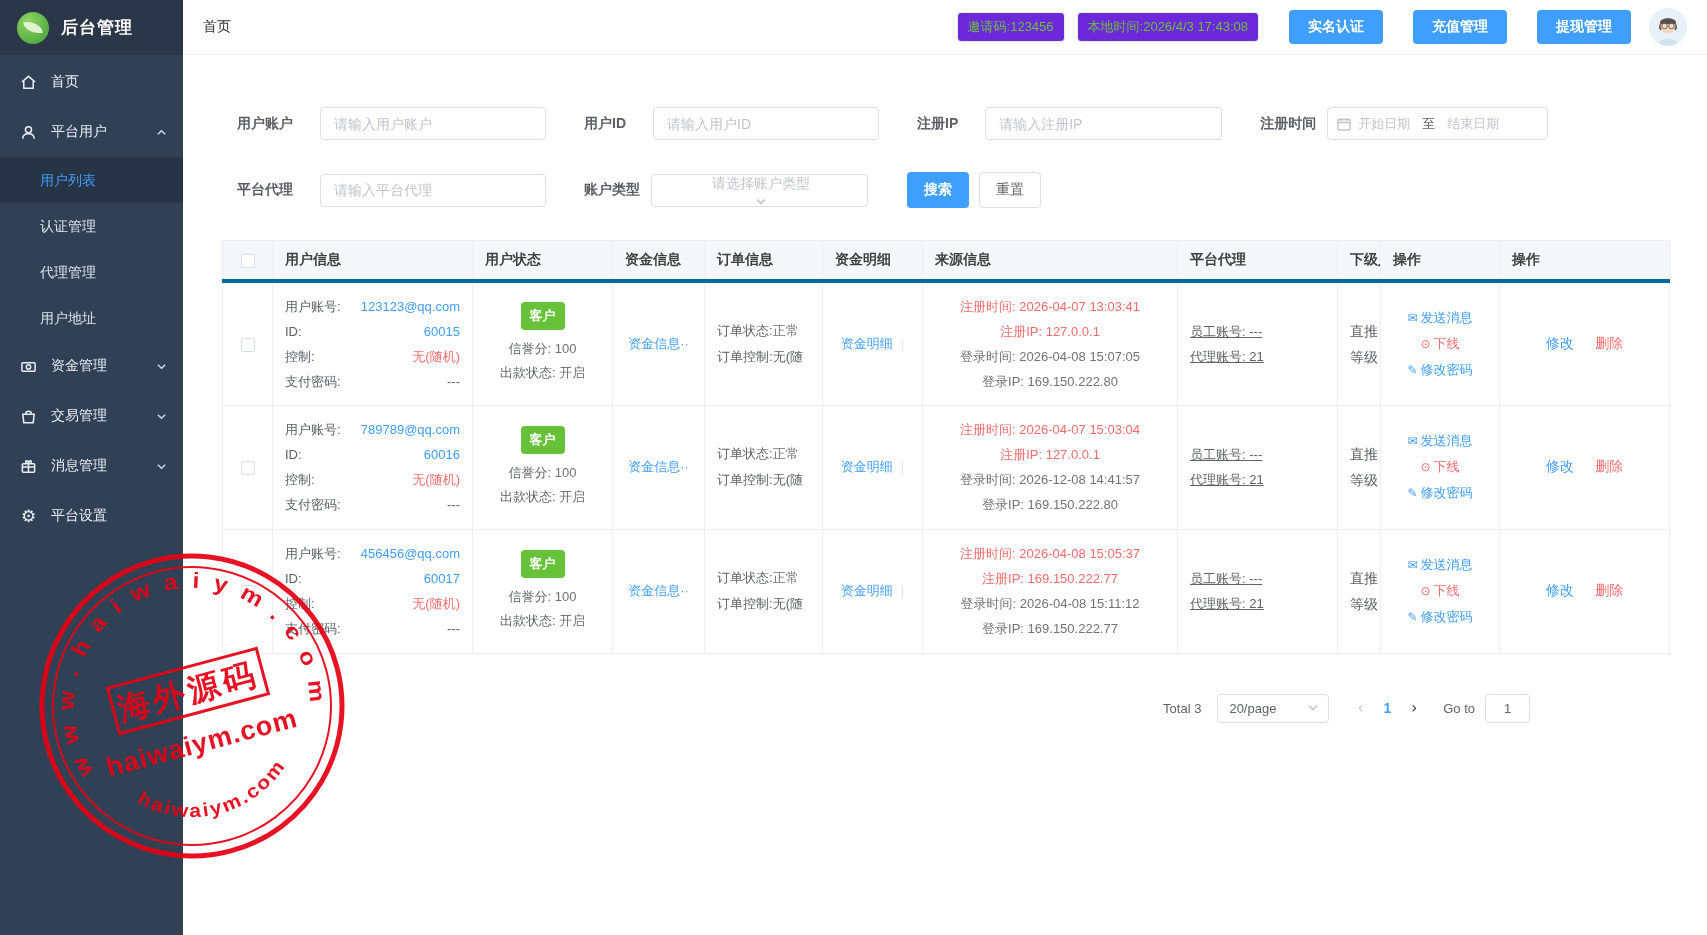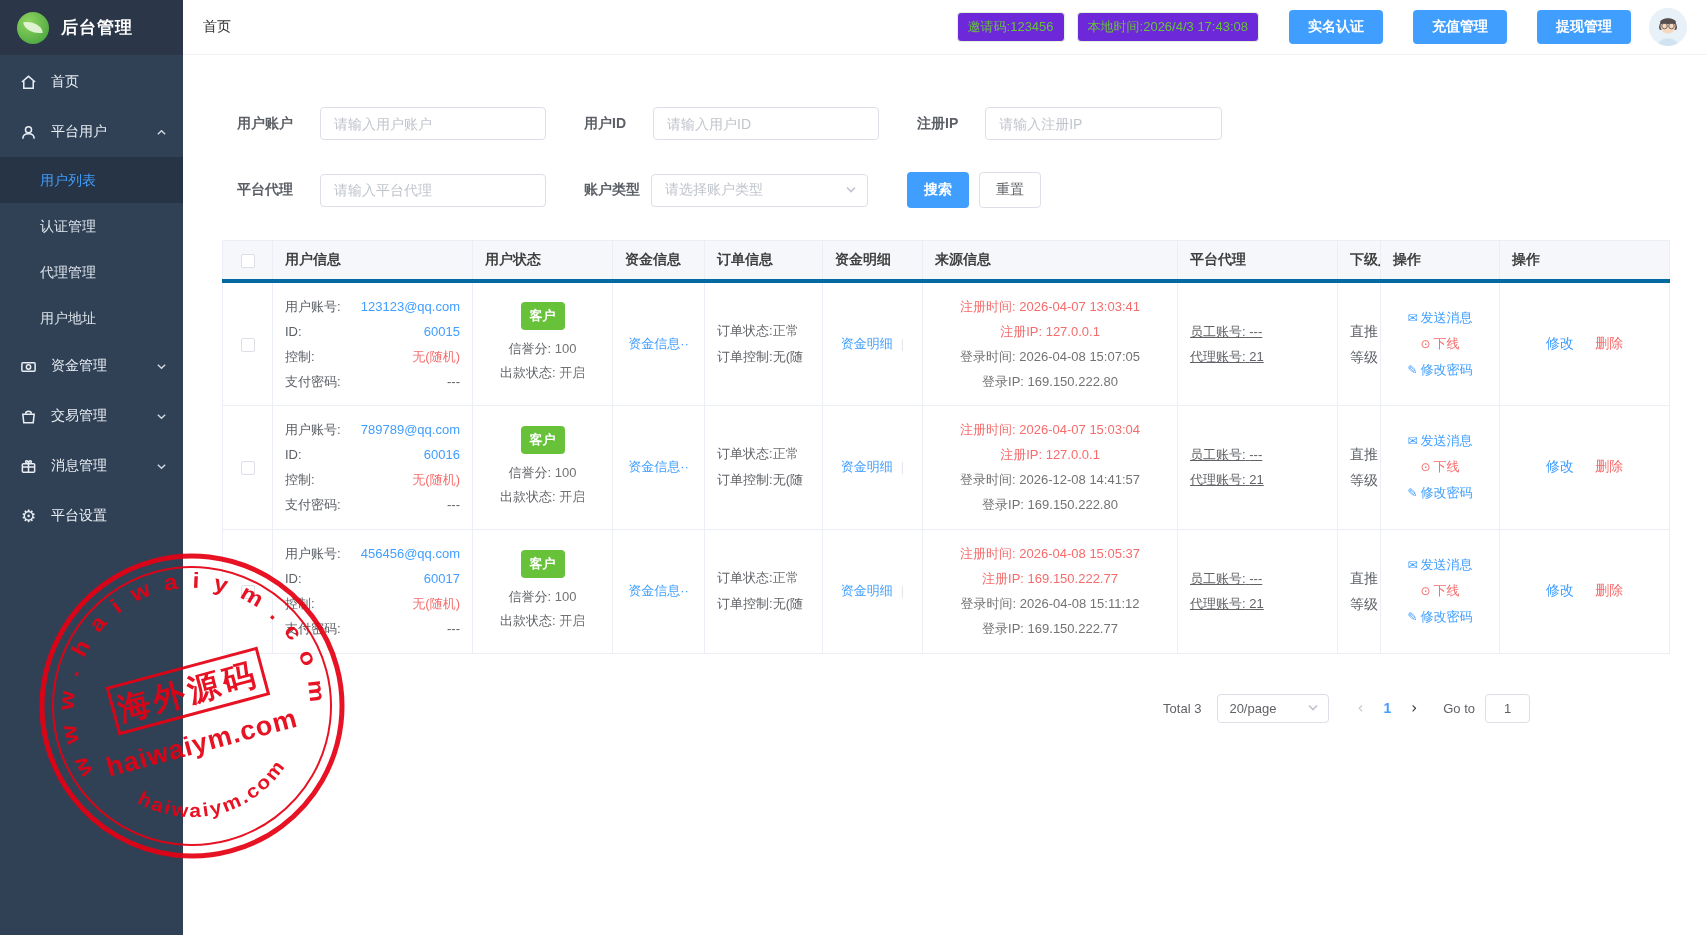--- a/index.html
+++ b/index.html
@@ -42,21 +42,21 @@
   
   .main { position:absolute; left:183px; right:0; top:55px; bottom:0; background:#fff; }
   .search-form { padding:52px 0 0 54px; }
   .form-row { display:flex; align-items:center; margin-bottom:32px; }
   .form-item { display:flex; align-items:center; margin-right:38px; }
   .form-label { font-size:14px; font-weight:600; color:#5c6066; margin-right:11px; white-space:nowrap; }
   .form-input { width:226px; height:33px; border:1px solid #dcdfe6; border-radius:4px;
     padding:0 13px; font-size:14px; color:#606266; outline:none;margin-left:16px; }
   .form-input::placeholder { color:#c0c4cc; }
   .select-box { width:217px; height:33px; border:1px solid #dcdfe6; border-radius:4px;
-    display:flex; align-items:center; padding:0 10px 0 13px; cursor:pointer; }
+    display:flex; align-items:center; padding:0 10px 0 13px; cursor:pointer;flex-direction:column; }
   .select-ph { font-size:14px; color:#c0c4cc; flex:1; }
   .chev svg { width:12px; height:12px; stroke:#c0c4cc; fill:none; stroke-width:1.6; }
   .date-box { width:221px; height:33px; border:1px solid #dcdfe6; border-radius:4px;
     display:flex; align-items:center; padding:0 9px; cursor:pointer; }
   .cal-icon { display:flex; margin-right:7px; }
   .cal-icon svg { width:14px; height:14px; stroke:#c0c4cc; fill:none; stroke-width:1.4; }
   .date-ph { font-size:13px; color:#c0c4cc; }
   .date-sep { font-size:13px; color:#606266; margin:0 12px; }
   .btn-search { background:#409eff; color:#fff; border:none; border-radius:4px; font-size:14px;
     font-weight:600; padding:9px 17px; margin-left:39px; cursor:pointer; }
@@ -228,20 +228,34 @@
         <span class="form-label">用户账户</span>
         <input class="form-input" placeholder="请输入用户账户" style="">
       </div>
       <div class="form-item">
         <span class="form-label">用户ID</span>
         <input class="form-input" placeholder="请输入用户ID" style="">
       </div>
       <div class="form-item">
         <span class="form-label">注册IP</span>
         <input class="form-input" style="width: 237px;" placeholder="请输入注册IP">
+      </div>
+      <div class="form-item" style="margin-right:0">
+        <span class="form-label">注册时间</span>
+        <div class="date-box">
+          <span class="cal-icon">
+            <svg viewBox="0 0 14 14">
+                <rect x="1" y="2.5" width="12" height="10.5" rx="1"></rect>
+                <path d="M1 5.5 H13 M4 1 V4 M10 1 V4"></path>
+              </svg>
+            </span>
+          <span class="date-ph">开始日期</span>
+          <span class="date-sep">至</span>
+          <span class="date-ph">结束日期</span>
+        </div>
       </div>
     </div>
     <div class="form-row">
       <div class="form-item">
         <span class="form-label">平台代理</span>
         <input class="form-input" placeholder="请输入平台代理" style="">
       </div>
       <div class="form-item" style="margin-right:0">
         <span class="form-label">账户类型</span>
         <div class="select-box">

